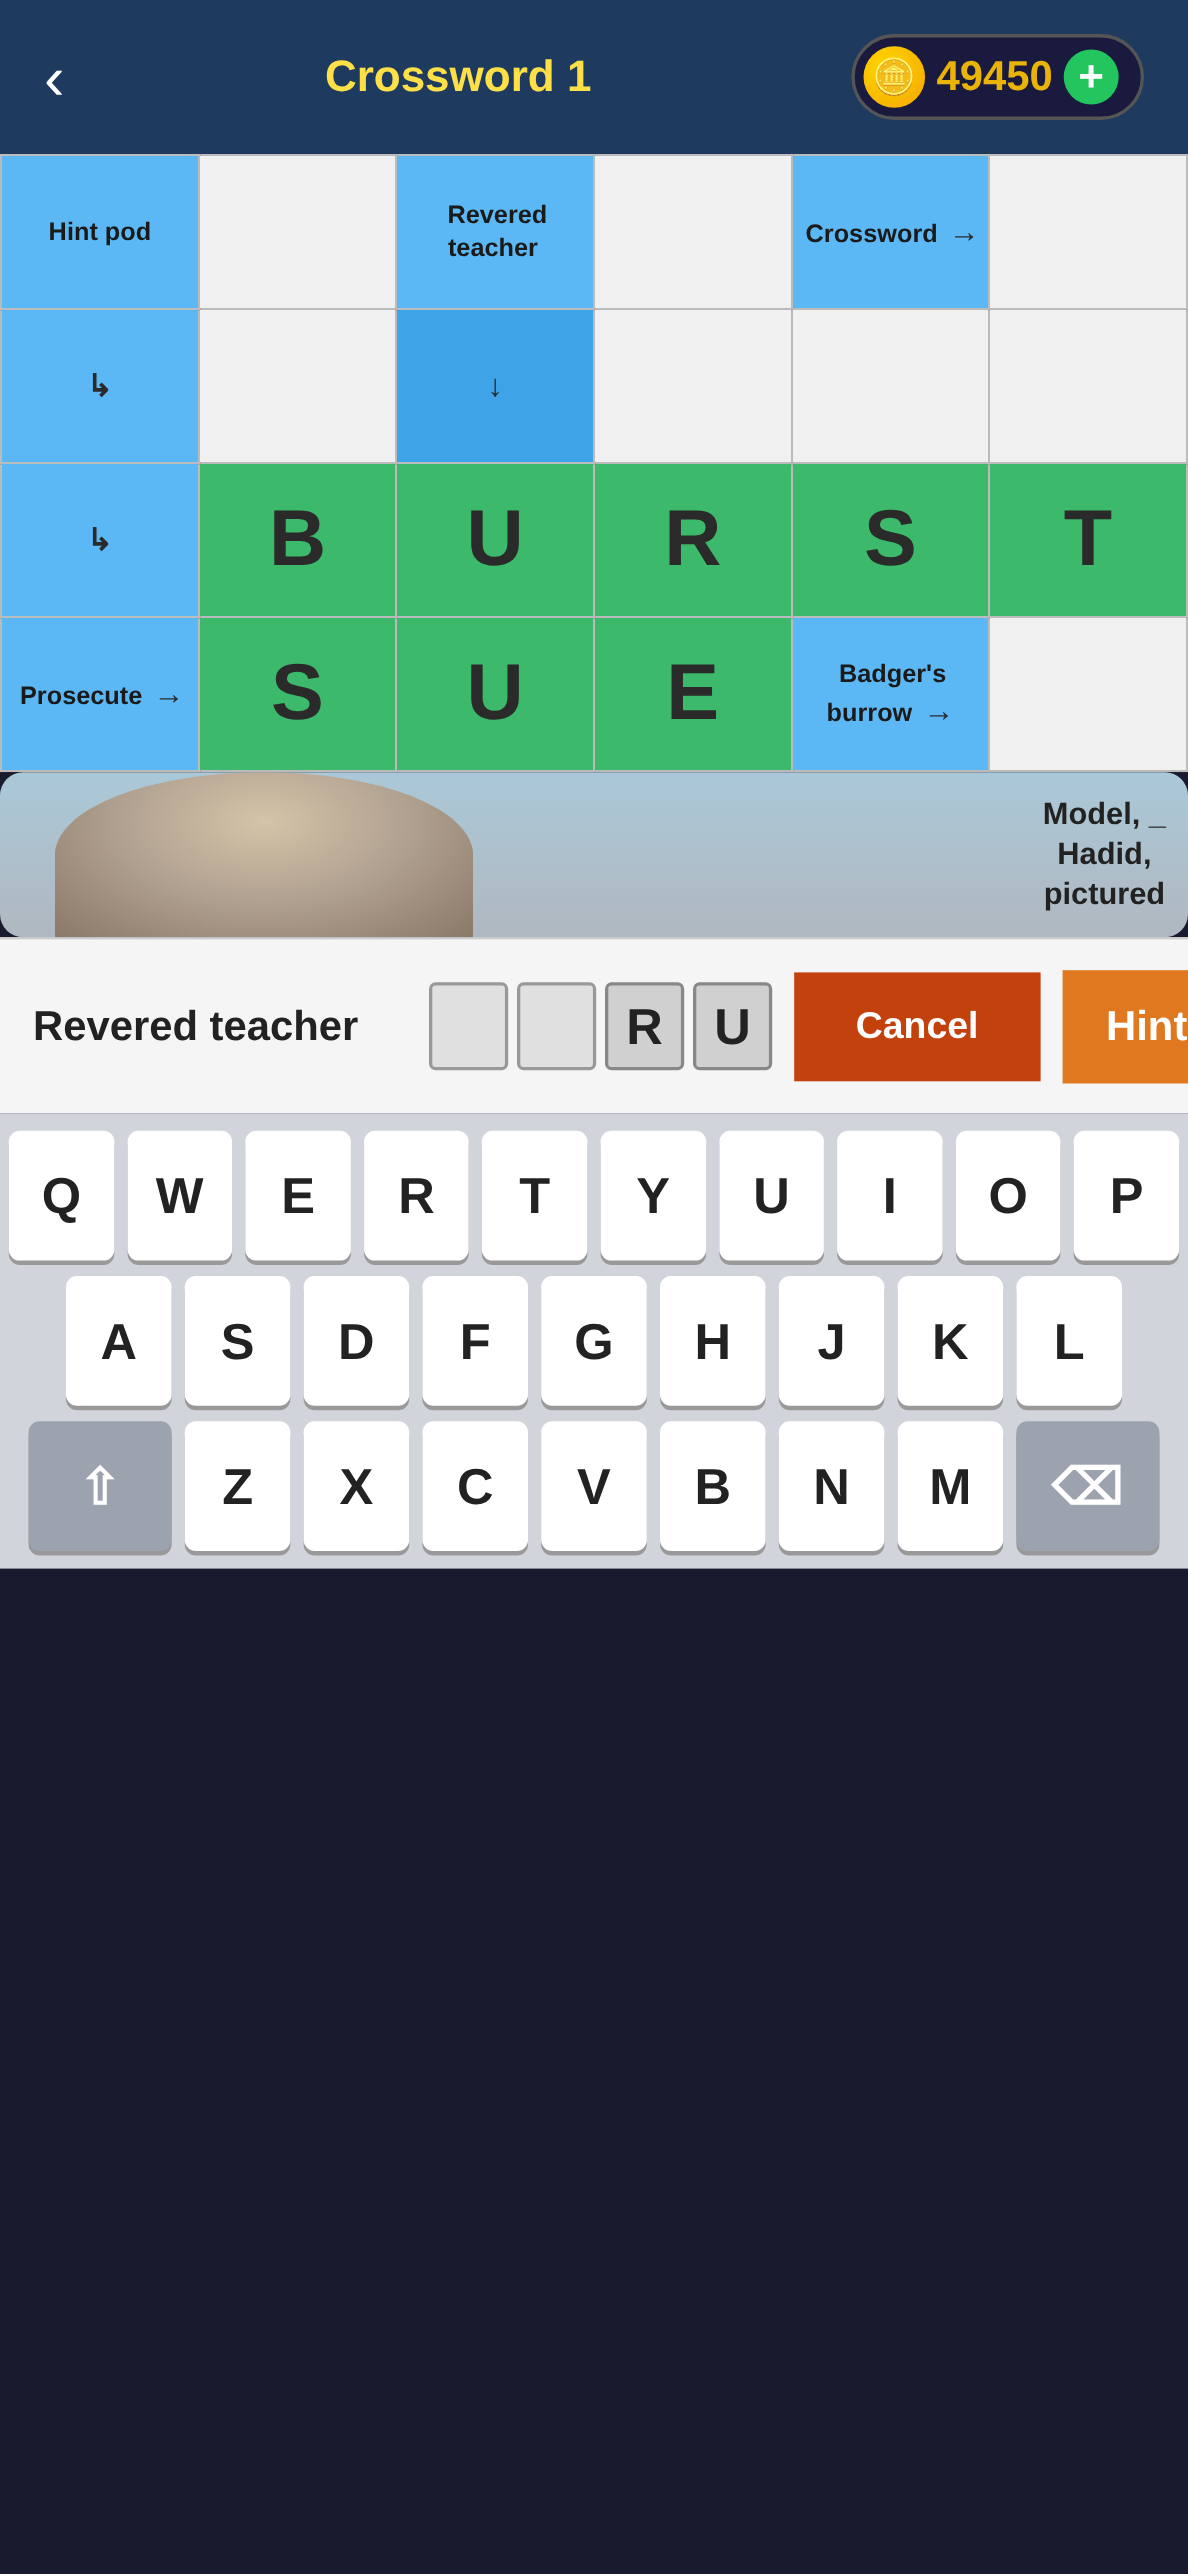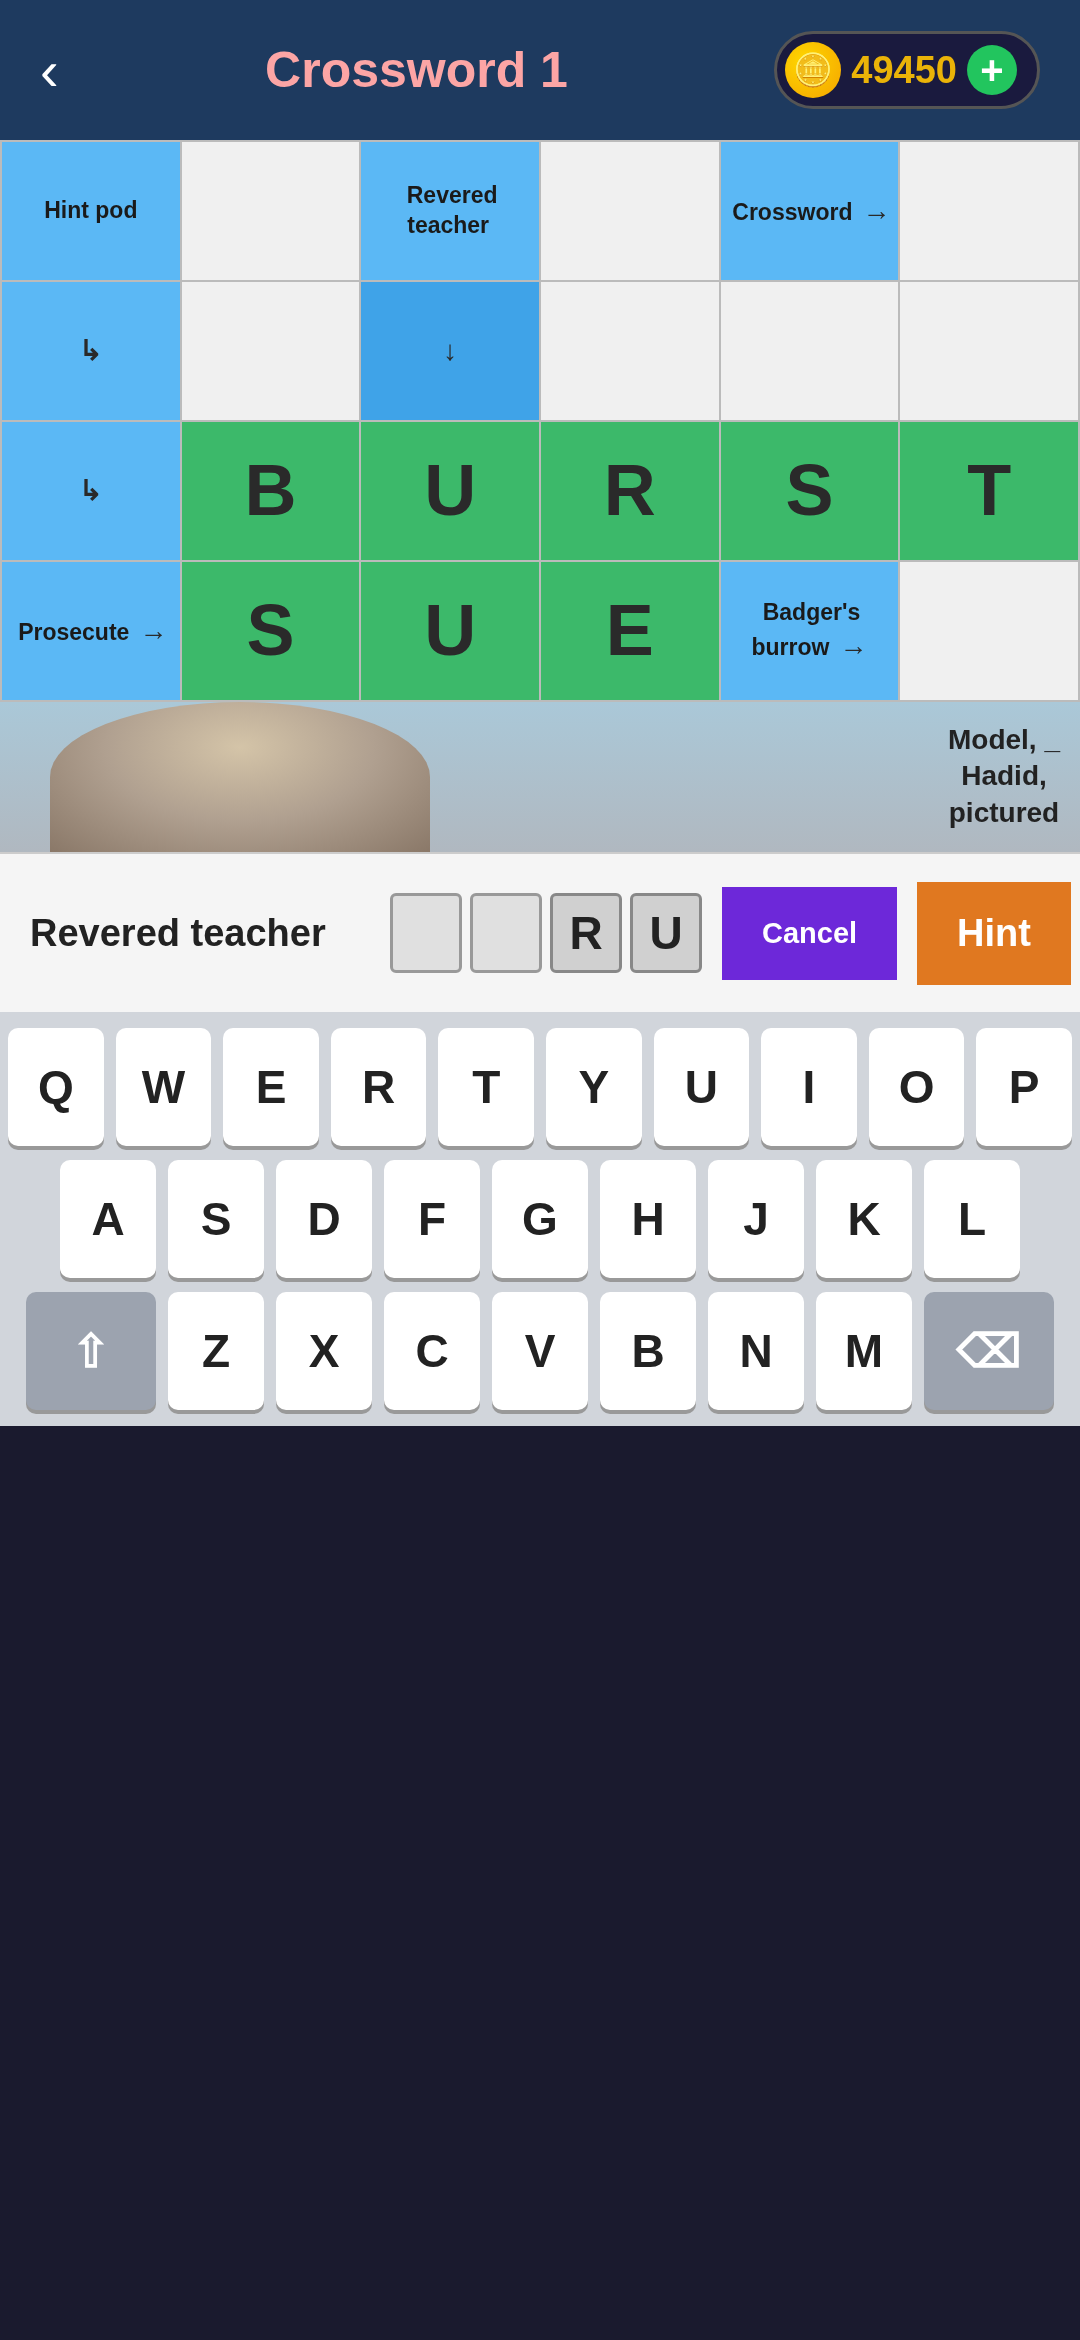--- a/index.html
+++ b/index.html
@@ -22,22 +22,22 @@
       align-items: center;
       justify-content: space-between;
       padding: 0 40px;
     }
     .back-btn {
       color: white;
       font-size: 56px;
       cursor: pointer;
     }
     .title {
-      color: #fca5a5;
-      font-size: 50px;
+      color: #fde047;
+      font-size: 40px;
       font-weight: 600;
     }
     .coin-badge {
       background: #1a1a3e;
       border: 3px solid #555;
       border-radius: 50px;
       display: flex;
       align-items: center;
       padding: 8px 20px 8px 8px;
       gap: 10px;
@@ -144,27 +144,27 @@
       justify-content: center;
       font-size: 46px;
       font-weight: 900;
       color: #222;
       border: 3px solid #888;
       border-radius: 6px;
       width: 72px;
       height: 80px;
     }
     .btn-cancel {
-      background: #6d28d9;
+      background: #c2410c;
       color: white;
       border: none;
       border-radius: 0;
-      font-size: 29px;
-      font-weight: 600;
-      padding: 30px 40px;
+      font-size: 34px;
+      font-weight: 600;
+      padding: 30px 56px;
       cursor: pointer;
       flex: 1;
     }
     .btn-hint {
       background: #e07820;
       color: white;
       border: none;
       font-size: 38px;
       font-weight: 600;
       padding: 30px 40px;
@@ -176,20 +176,21 @@
     .photo-strip {
       width: 100%;
       height: 150px;
       background: linear-gradient(to bottom, #aac8d8, #b0b8c0);
       display: flex;
       align-items: center;
       justify-content: flex-end;
       padding-right: 20px;
       overflow: hidden;
       position: relative;
+      border-radius: 21px;
     }
     .photo-person {
       width: 380px;
       height: 150px;
       background: radial-gradient(ellipse at 50% 30%, #d4c4a8, #b0a090, #8a7868);
       border-radius: 50% 50% 0 0;
       position: absolute;
       left: 50px;
       bottom: 0;
     }

